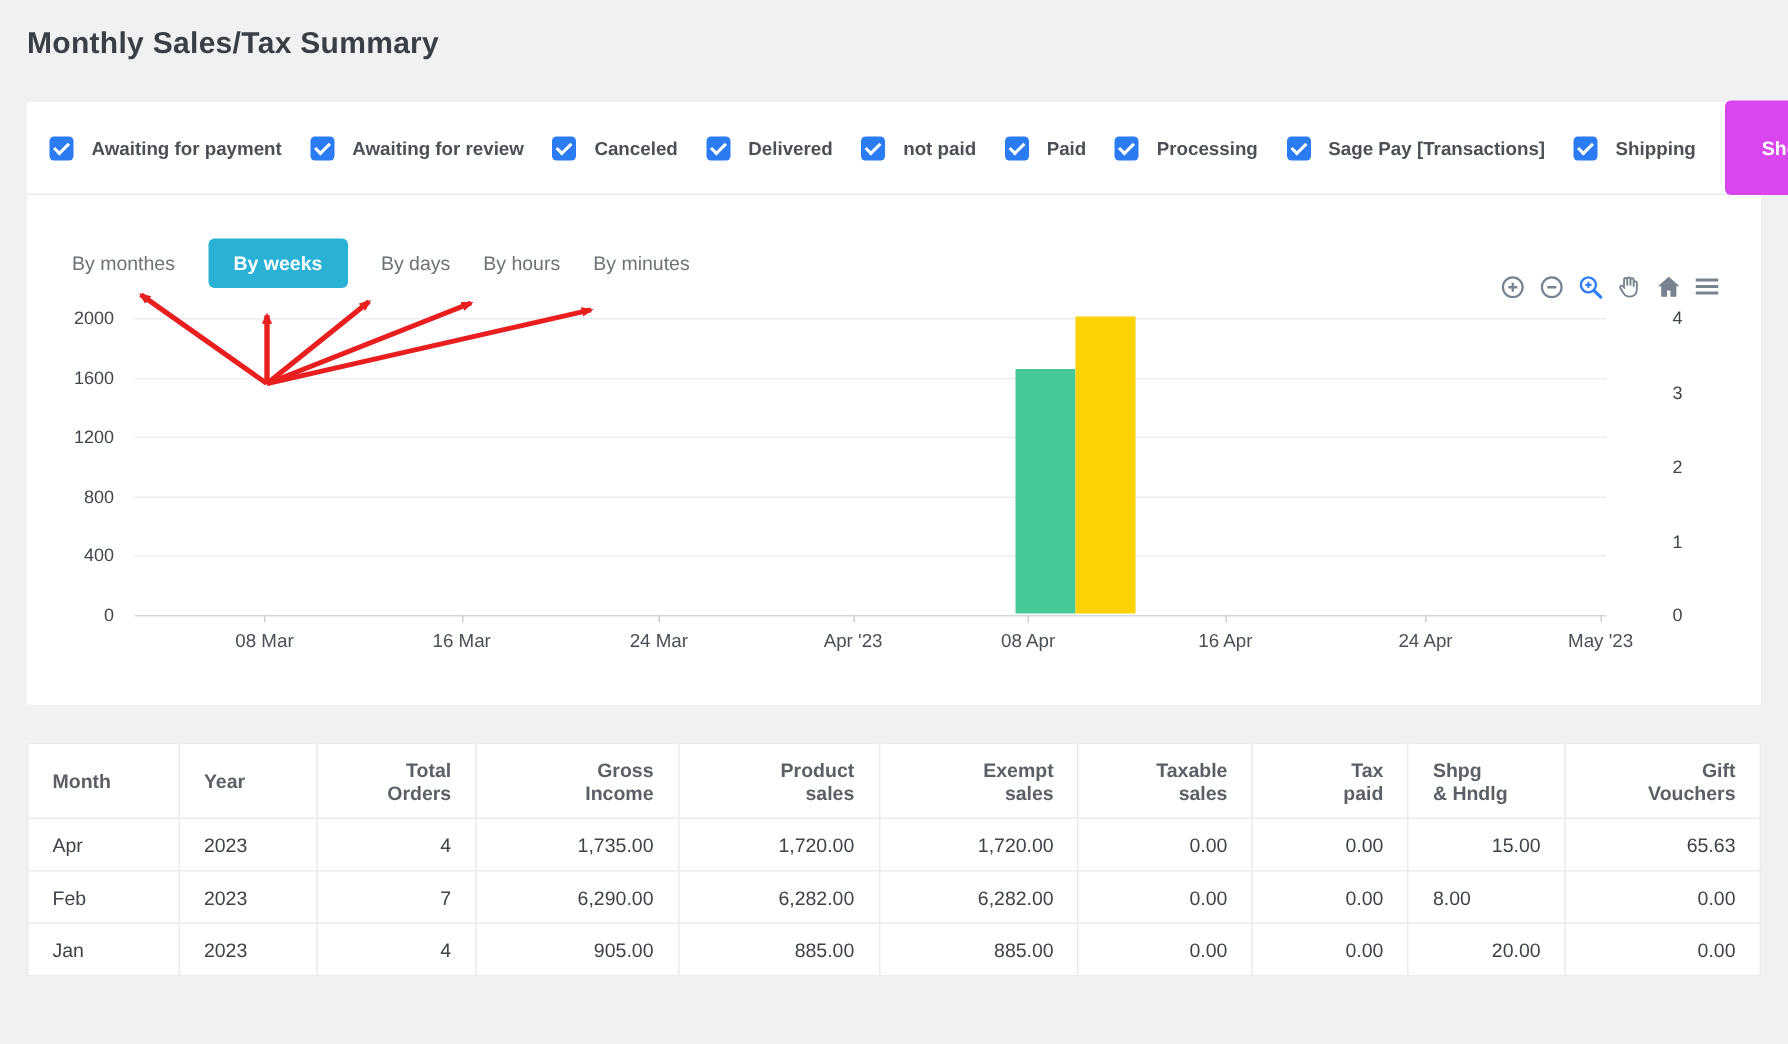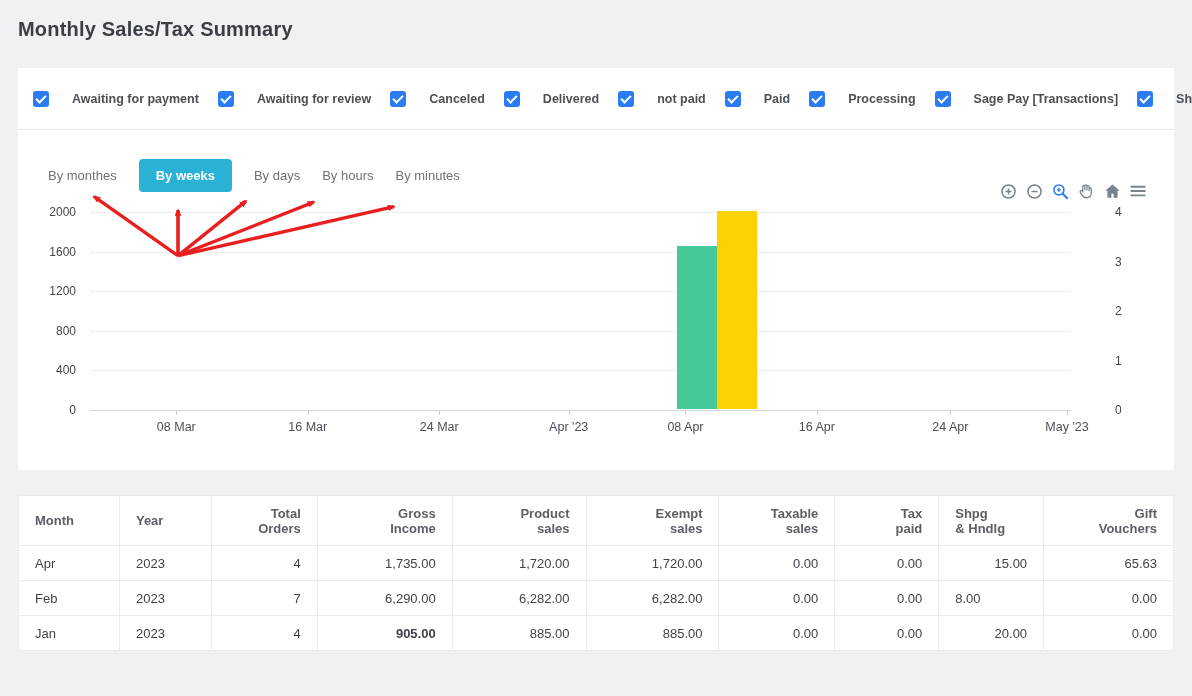--- a/index.html
+++ b/index.html
@@ -6,21 +6,21 @@
   html,body { width:1192px; height:696px; overflow:hidden; }
   body { background:#eff1f3; font-family:"Liberation Sans", sans-serif; color:#3e434a; }
 
   .page-title { margin:18px 0 0 18px; font-size:20px; font-weight:700; color:#3a3f46; letter-spacing:.2px; }
 
   .card { margin:0 18px; background:#fff; }
   .card-main { margin-top:27px; position:relative; }
 
   
   .filter-row { height:62px; display:flex; align-items:center; padding:0 15px; gap:19px; border-bottom:1px solid #e8eaed; }
-  .filter-item { display:flex; align-items:center; gap:23px; cursor:pointer; }
+  .filter-item { display:flex; align-items:center; gap:12px; cursor:pointer; }
   .cbx { width:16px; height:16px; background:#2b7bf3; border-radius:3px; position:relative; flex:0 0 auto; }
   .cbx::after { content:""; position:absolute; left:3px; top:4px; width:8px; height:4px;
     border-left:2px solid #fff; border-bottom:2px solid #fff; transform:rotate(-45deg); }
   .filter-label { font-size:12.5px; font-weight:700; color:#4b5056; white-space:nowrap; }
   .show-btn { background:#d946ef; color:#fff; border:none; border-radius:4px; font-family:inherit;
     font-size:13px; font-weight:700; padding:24px 25px; cursor:pointer; }
 
   
   .plot-header { height:37px; line-height:37px; padding-left:15px; font-size:13px; font-weight:700;
     color:#33373d; border-bottom:1px solid #e8eaed; background:#fdfdfd; }
@@ -258,21 +258,21 @@
           <td style="text-align: right;">6,282.00</td>
           <td style="text-align: right;">0.00</td>
           <td style="text-align: right;">0.00</td>
           <td style="text-align: left;">8.00</td>
           <td style="text-align: right;">0.00</td>
         </tr>
         <tr>
           <td style="text-align: left;">Jan</td>
           <td style="text-align: left;">2023</td>
           <td style="text-align: right;">4</td>
-          <td style="text-align: right; font-weight: bold;">905.00</td>
+          <td style="text-align: right;">905.00</td>
           <td style="text-align: right;">885.00</td>
           <td style="text-align: right;">885.00</td>
           <td style="text-align: right;">0.00</td>
           <td style="text-align: right;">0.00</td>
           <td style="text-align: right;">20.00</td>
           <td style="text-align: right;">0.00</td>
         </tr>
       </tbody>
   </table>
 </div>

